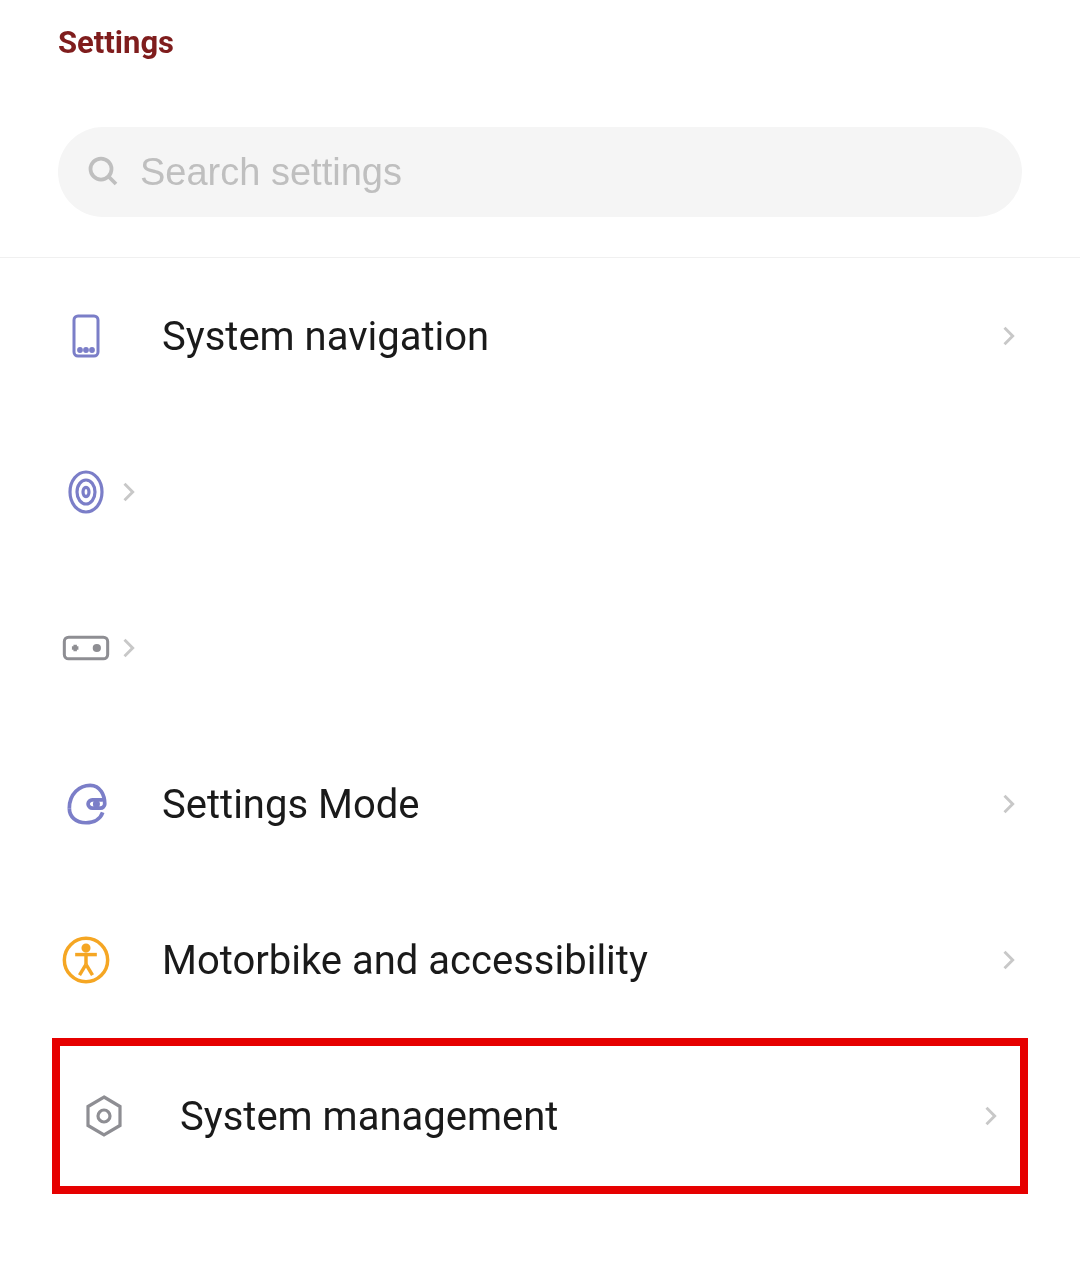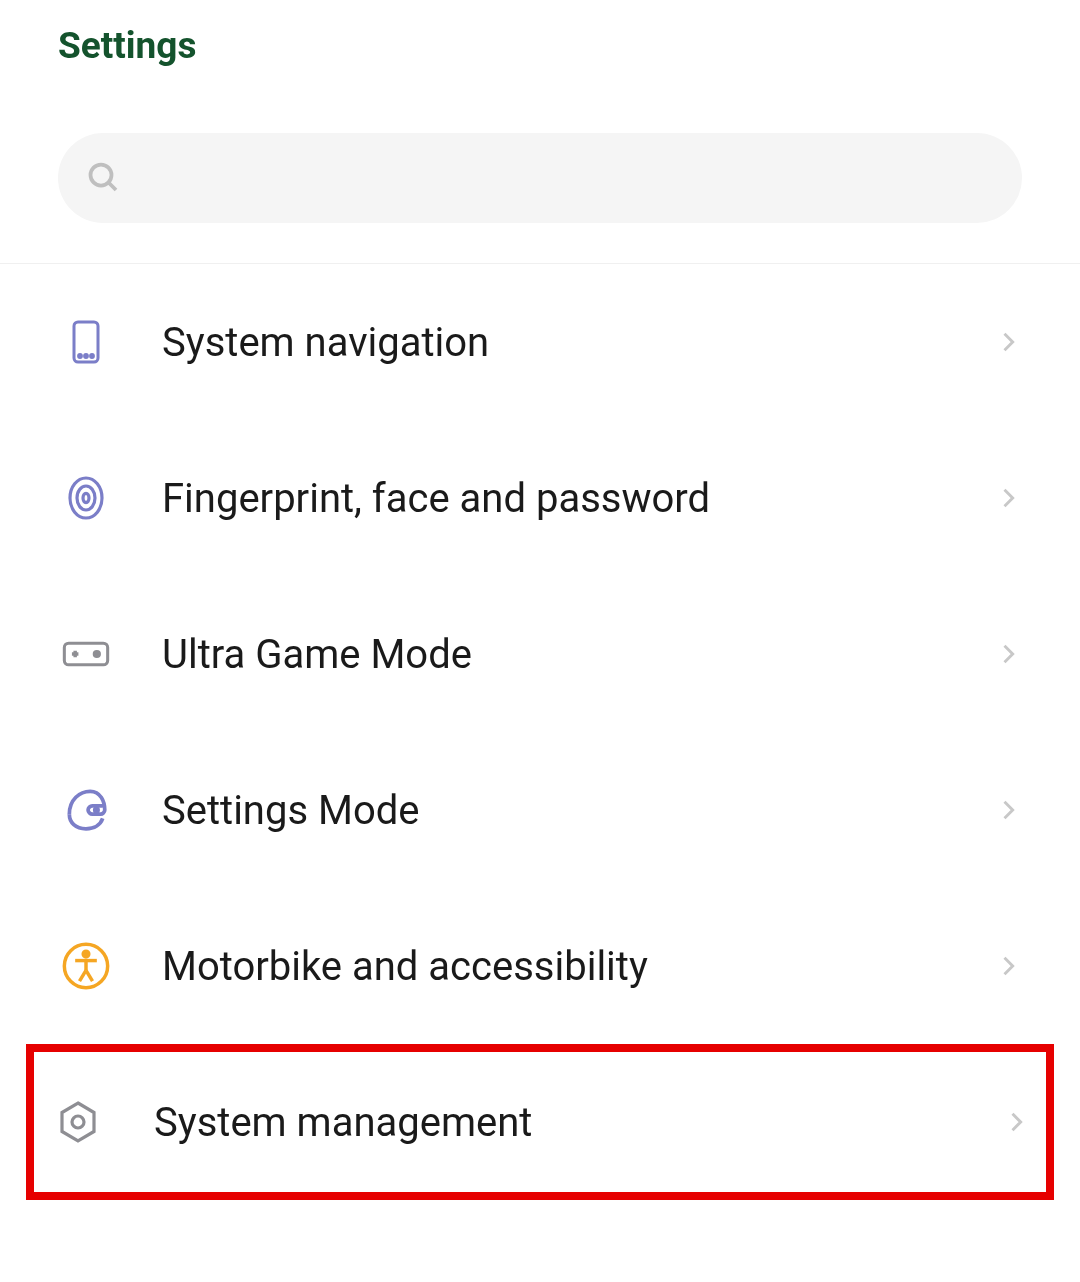--- a/index.html
+++ b/index.html
@@ -11,23 +11,23 @@
       font-family: -apple-system, BlinkMacSystemFont, 'Segoe UI', Roboto, Helvetica, Arial, sans-serif;
       background: #ffffff;
       width: 1080px;
       height: 1282px;
       overflow: hidden;
     }
     .header {
       padding: 24px 58px 36px 58px;
     }
     .page-title {
-      font-size: 37px;
+      font-size: 31px;
       font-weight: 700;
-      color: #14532d;
+      color: #7f1d1d;
     }
     .search-container {
       padding: 30px 58px 40px 58px;
     }
     .search-box {
       display: flex;
       align-items: center;
       background: #f5f5f5;
       border-radius: 48px;
       padding: 20px 28px;
@@ -60,21 +60,21 @@
     }
     .settings-item {
       display: flex;
       align-items: center;
       padding: 50px 58px 50px 58px;
       cursor: pointer;
       position: relative;
     }
     .settings-item.highlighted {
       border: 8px solid #e60000;
-      margin: 0 26px;
+      margin: 0 52px;
       padding: 42px 16px 42px 16px;
     }
     .item-icon-wrap {
       width: 56px;
       height: 56px;
       display: flex;
       align-items: center;
       justify-content: center;
       flex-shrink: 0;
     }
@@ -99,20 +99,21 @@
 </div>
 
 <div class="search-container">
   <div class="search-box">
     <span class="search-icon">
       <svg viewBox="0 0 24 24" fill="none" stroke="#bfbfbf" stroke-width="2.5">
         <circle cx="10" cy="10" r="7"></circle>
         <line x1="20" y1="20" x2="15" y2="15"></line>
       </svg>
     </span>
+    <input type="text" class="search-input" placeholder="Search settings" style="">
   </div>
 </div>
 
 <div class="divider"></div>
 
 <div class="settings-list">
 
   <div class="settings-item">
     <span class="item-icon-wrap">
       <svg viewBox="0 0 24 24" width="48" height="48" fill="none" stroke="#7b7ec8" stroke-width="1.5">
@@ -131,38 +132,36 @@
   </div>
 
   <div class="settings-item">
     <span class="item-icon-wrap">
       <svg viewBox="0 0 24 24" width="48" height="48" fill="none" stroke="#7b7ec8" stroke-width="1.6">
         <ellipse cx="12" cy="12" rx="8" ry="10"></ellipse>
         <ellipse cx="12" cy="12" rx="4.5" ry="6"></ellipse>
         <ellipse cx="12" cy="12" rx="1.5" ry="2.3"></ellipse>
       </svg>
     </span>
-    <span class="item-label">Fingerprint, face and password</span>
     <span class="chevron">
       <svg viewBox="0 0 24 24" fill="none" stroke="#c8c8c8" stroke-width="2.5">
         <polyline points="9 5 16 12 9 19"></polyline>
       </svg>
     </span>
   </div>
 
   <div class="settings-item">
     <span class="item-icon-wrap">
       <svg viewBox="0 0 24 24" width="52" height="52" fill="none" stroke="#8e8e93" stroke-width="1.4">
         <rect x="2" y="7" width="20" height="10" rx="2"></rect>
         <line x1="7" y1="10.5" x2="7" y2="13.5" stroke-width="1.6"></line>
         <line x1="5.5" y1="12" x2="8.5" y2="12" stroke-width="1.6"></line>
         <circle cx="17" cy="12" r="1.2" fill="#8e8e93"></circle>
       </svg>
     </span>
-    <span class="item-label">Ultra Game Mode</span>
     <span class="chevron">
       <svg viewBox="0 0 24 24" fill="none" stroke="#c8c8c8" stroke-width="2.5">
         <polyline points="9 5 16 12 9 19"></polyline>
       </svg>
     </span>
   </div>
 
   <div class="settings-item">
     <span class="item-icon-wrap">
       <svg viewBox="0 0 24 24" width="50" height="50" fill="none" stroke="#7b7ec8" stroke-width="1.8">

